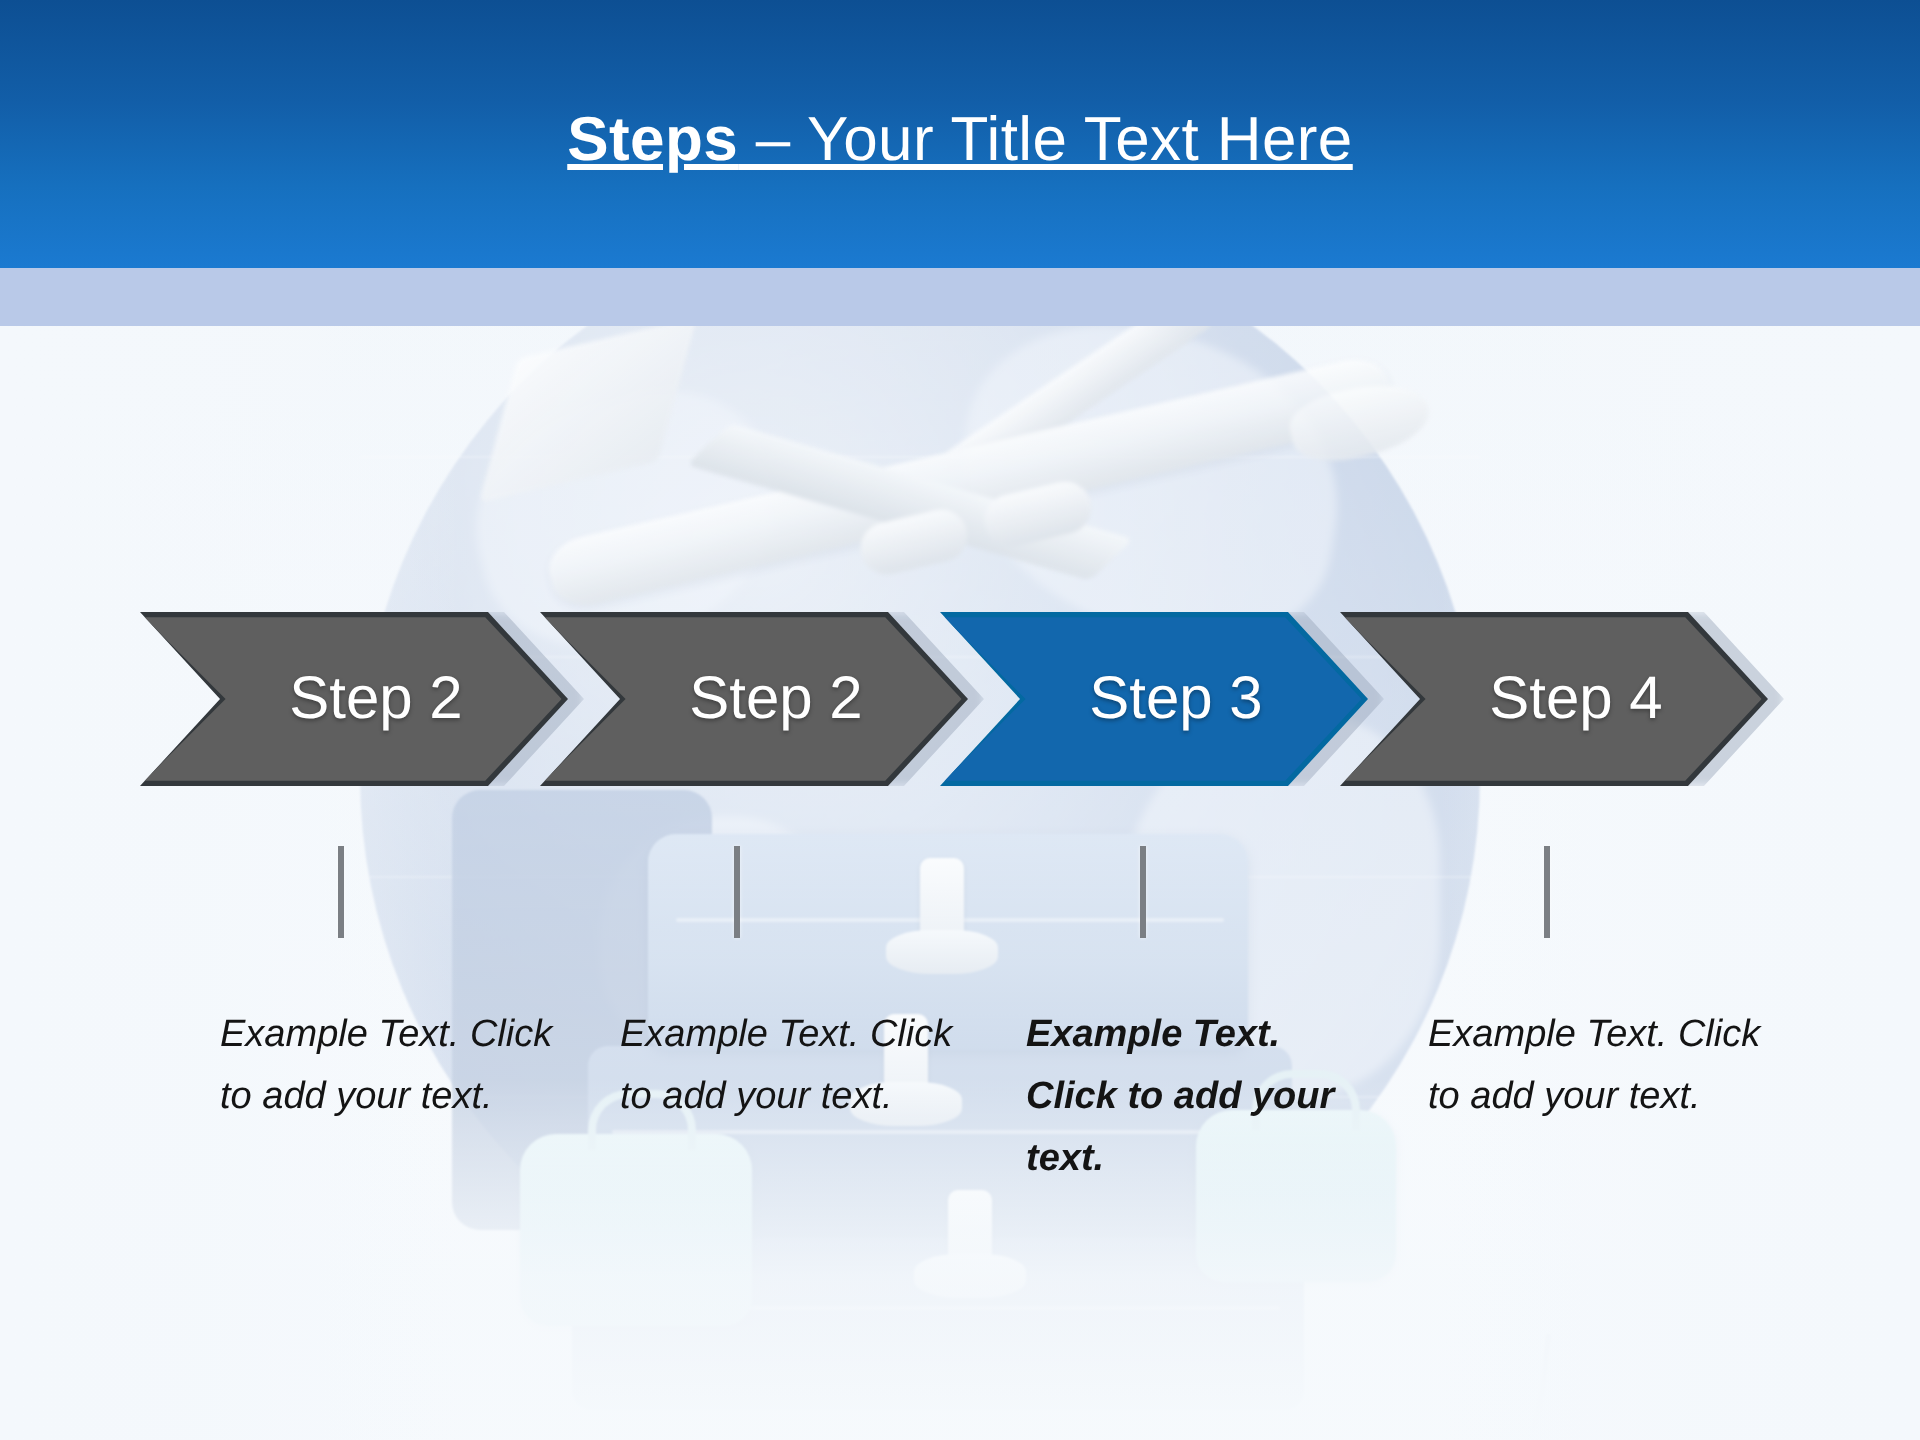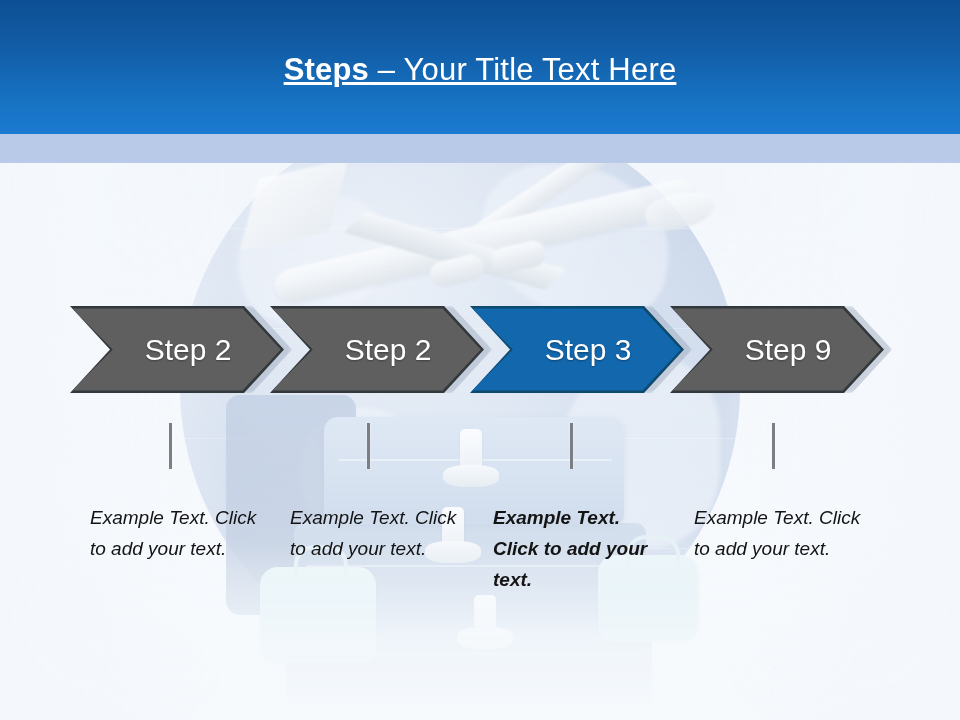--- a/index.html
+++ b/index.html
@@ -98,36 +98,36 @@
 
   
   .chevrons{position:absolute;left:0;top:306px;width:960px;height:92px;}
   .chev{position:absolute;top:0;width:214px;height:87px;
     clip-path:polygon(0 0, 174px 0, 214px 43.5px, 174px 87px, 0 87px, 40px 43.5px);}
   .chev-outer{background:#33383c;}
   .chev-inner{position:absolute;left:0;top:0;width:214px;height:87px;
     clip-path:polygon(2px 2.6px, 172.6px 2.6px, 210.8px 43.5px, 172.6px 84.4px, 2px 84.4px, 42.8px 43.5px);}
   .chev-gray{background:#5f5f5f;}
   .chev-blue{background:#1267ad;}
-  .chev-outer-blue{background:#0c4a6e;}
+  .chev-outer-blue{background:#0369a1;}
   .chev-label{position:absolute;left:0;top:0;width:214px;height:87px;
     display:flex;align-items:center;justify-content:center;
     color:#ffffff;font-size:30px;padding-left:22px;box-sizing:border-box;
     text-shadow:0 1px 2px rgba(0,0,0,.35);}
   .chev-shadow{position:absolute;top:0;width:214px;height:87px;
     clip-path:polygon(0 0, 174px 0, 214px 43.5px, 174px 87px, 0 87px, 40px 43.5px);
     background:rgba(150,165,185,.45);filter:blur(2px);}
 
   
   .conn{position:absolute;width:3px;height:46px;top:423px;
     background:#7b7f84;box-shadow:0 0 2px rgba(255,255,255,.6);}
 
   
   .cap{position:absolute;top:502px;width:175px;
-    font-size:19px;font-style:italic;color:#141414;line-height:31px;}
+    font-size:19px;font-style:italic;color:#141414;line-height:31px;margin-left:20px;}
   .cap.bold{font-weight:bold;}
 </style>
 </head>
 <body>
 
 <div class="slide">
 
   <div class="bg">
     <div class="bg-base"></div>
 
@@ -205,21 +205,21 @@
 
     <div class="chev-shadow" style="left:478px;"></div>
     <div class="chev chev-outer-blue" style="left:470px;">
       <div class="chev-inner chev-blue"></div>
       <div class="chev-label">Step 3</div>
     </div>
 
     <div class="chev-shadow" style="left:678px;"></div>
     <div class="chev chev-outer" style="left:670px;">
       <div class="chev-inner chev-gray"></div>
-      <div class="chev-label">Step 9</div>
+      <div class="chev-label">Step 4</div>
     </div>
   </div>
 
   <div class="conn" style="left:169px;"></div>
   <div class="conn" style="left:367px;"></div>
   <div class="conn" style="left:570px;"></div>
   <div class="conn" style="left:772px;"></div>
 
   <div class="cap" style="left:90px;">Example Text. Click  to add your text.</div>
   <div class="cap" style="left:290px;">Example Text. Click  to add your text.</div>

